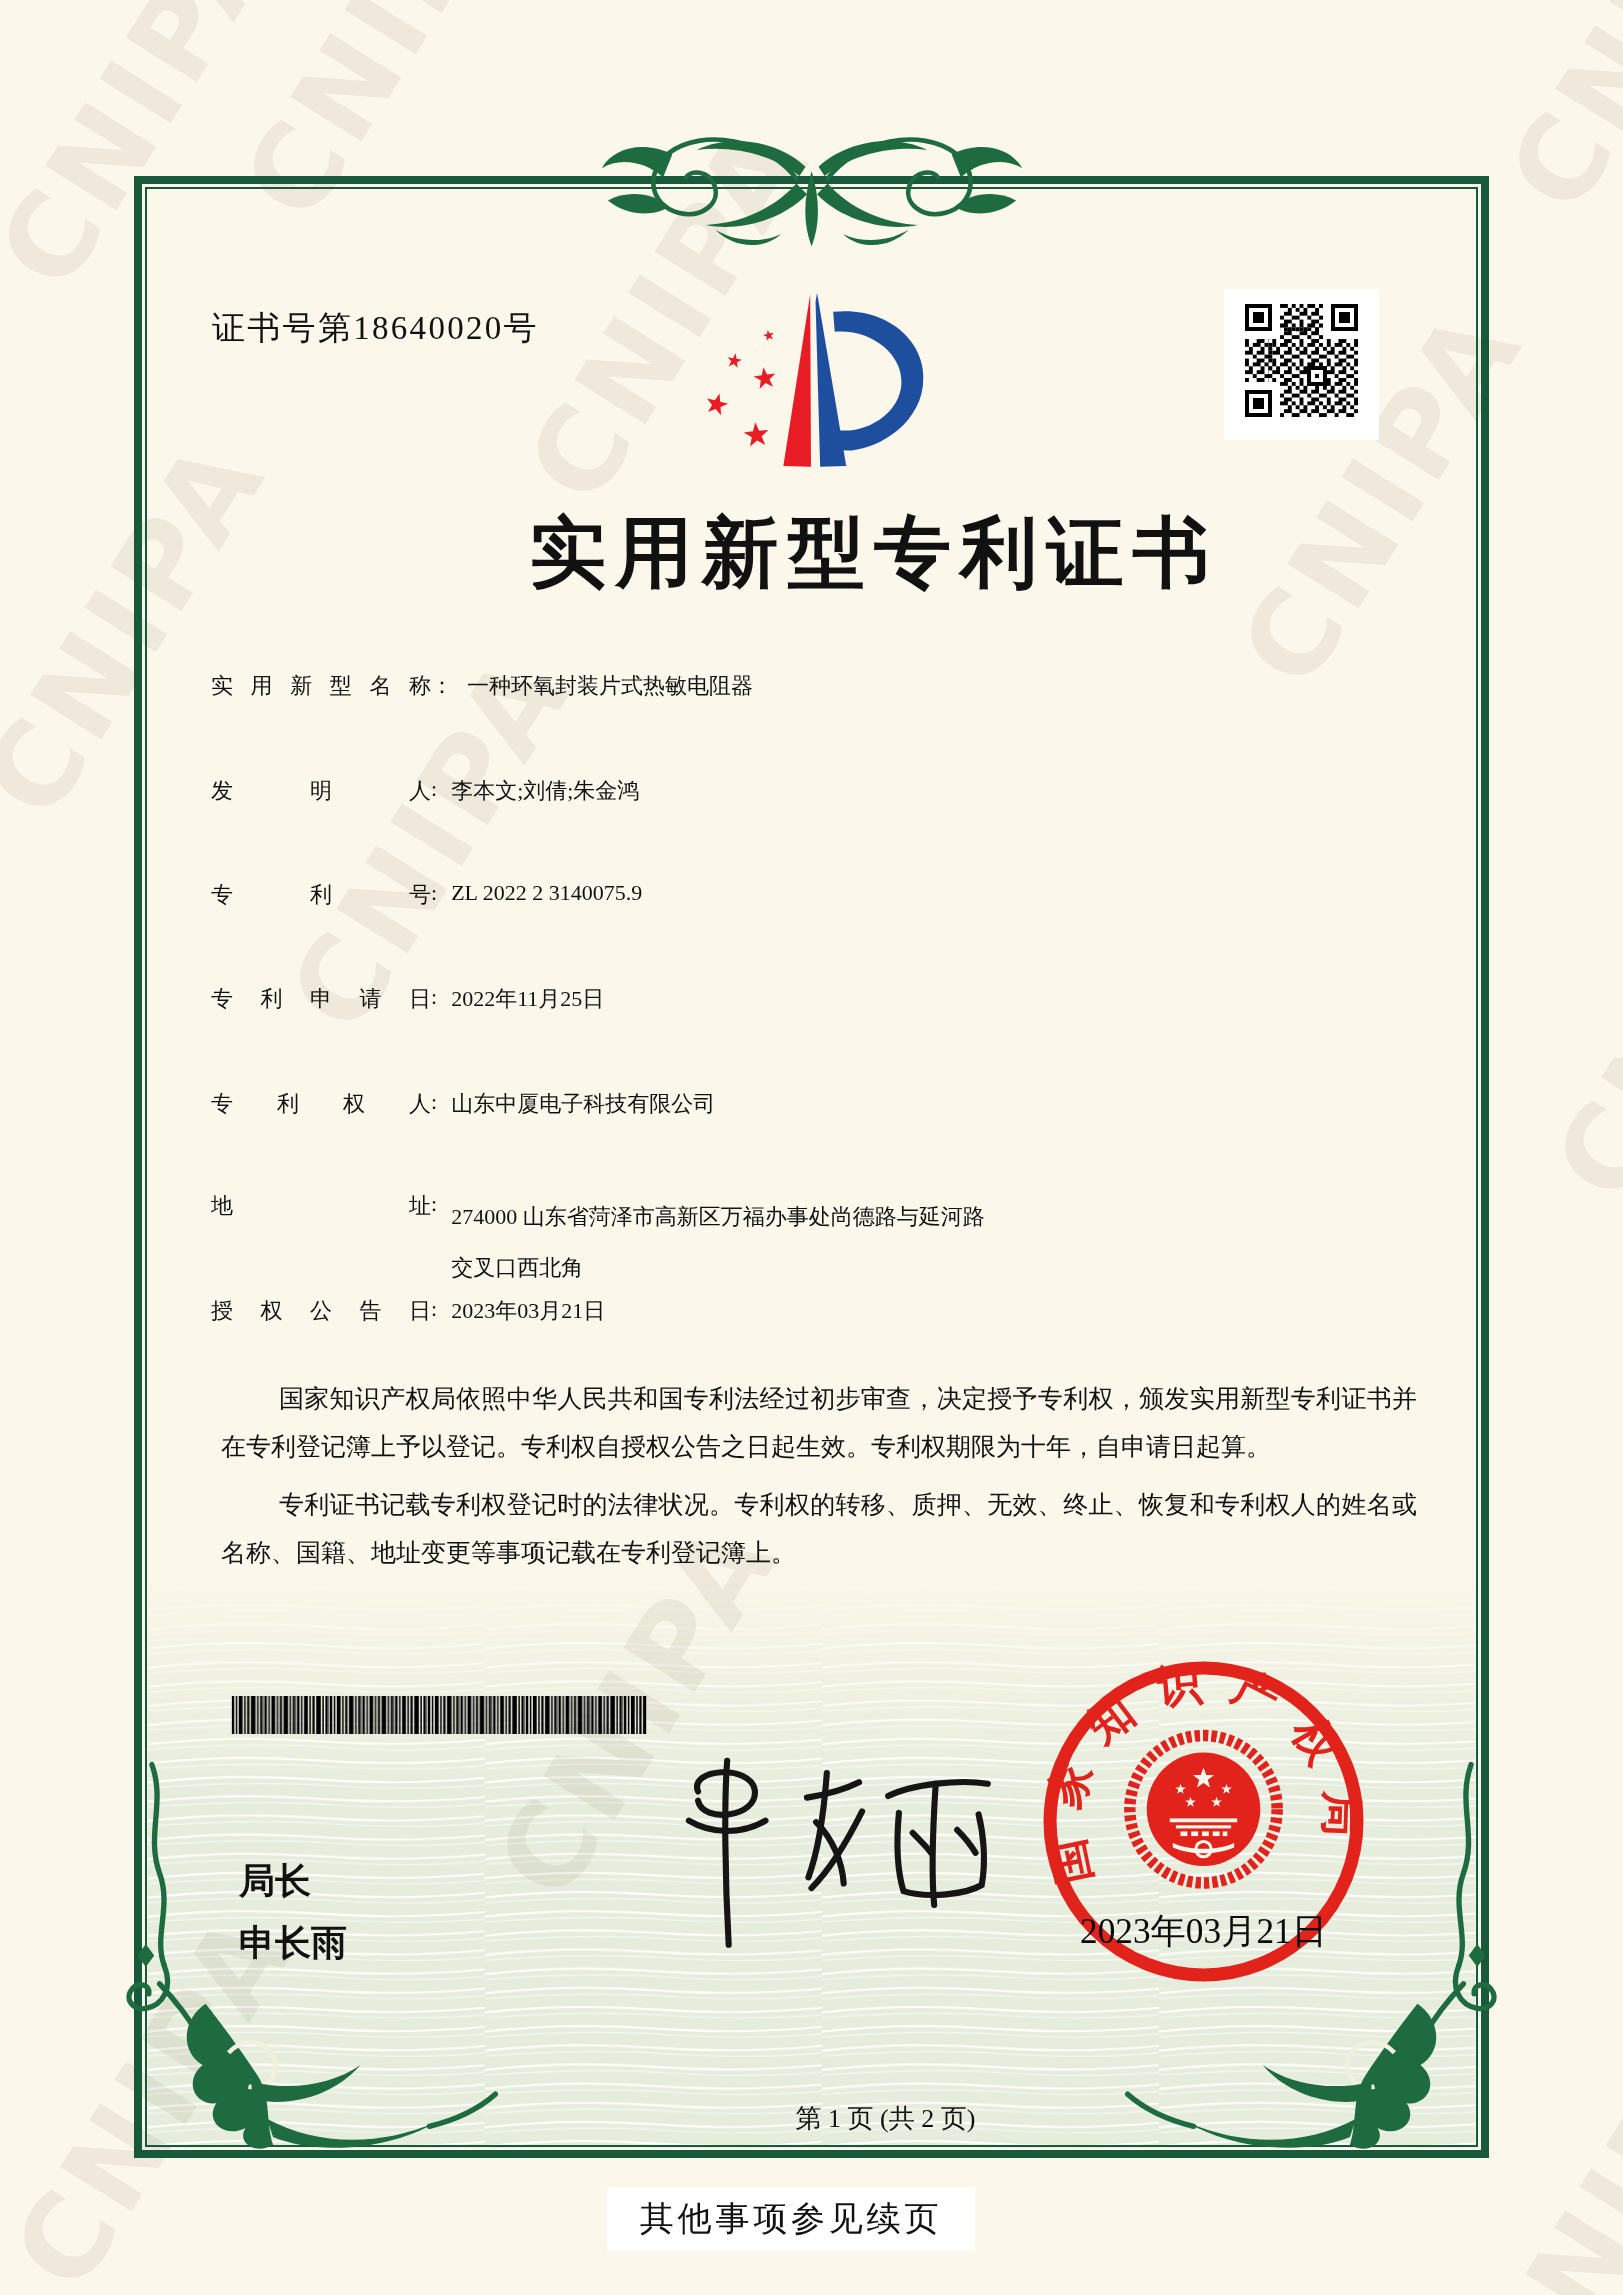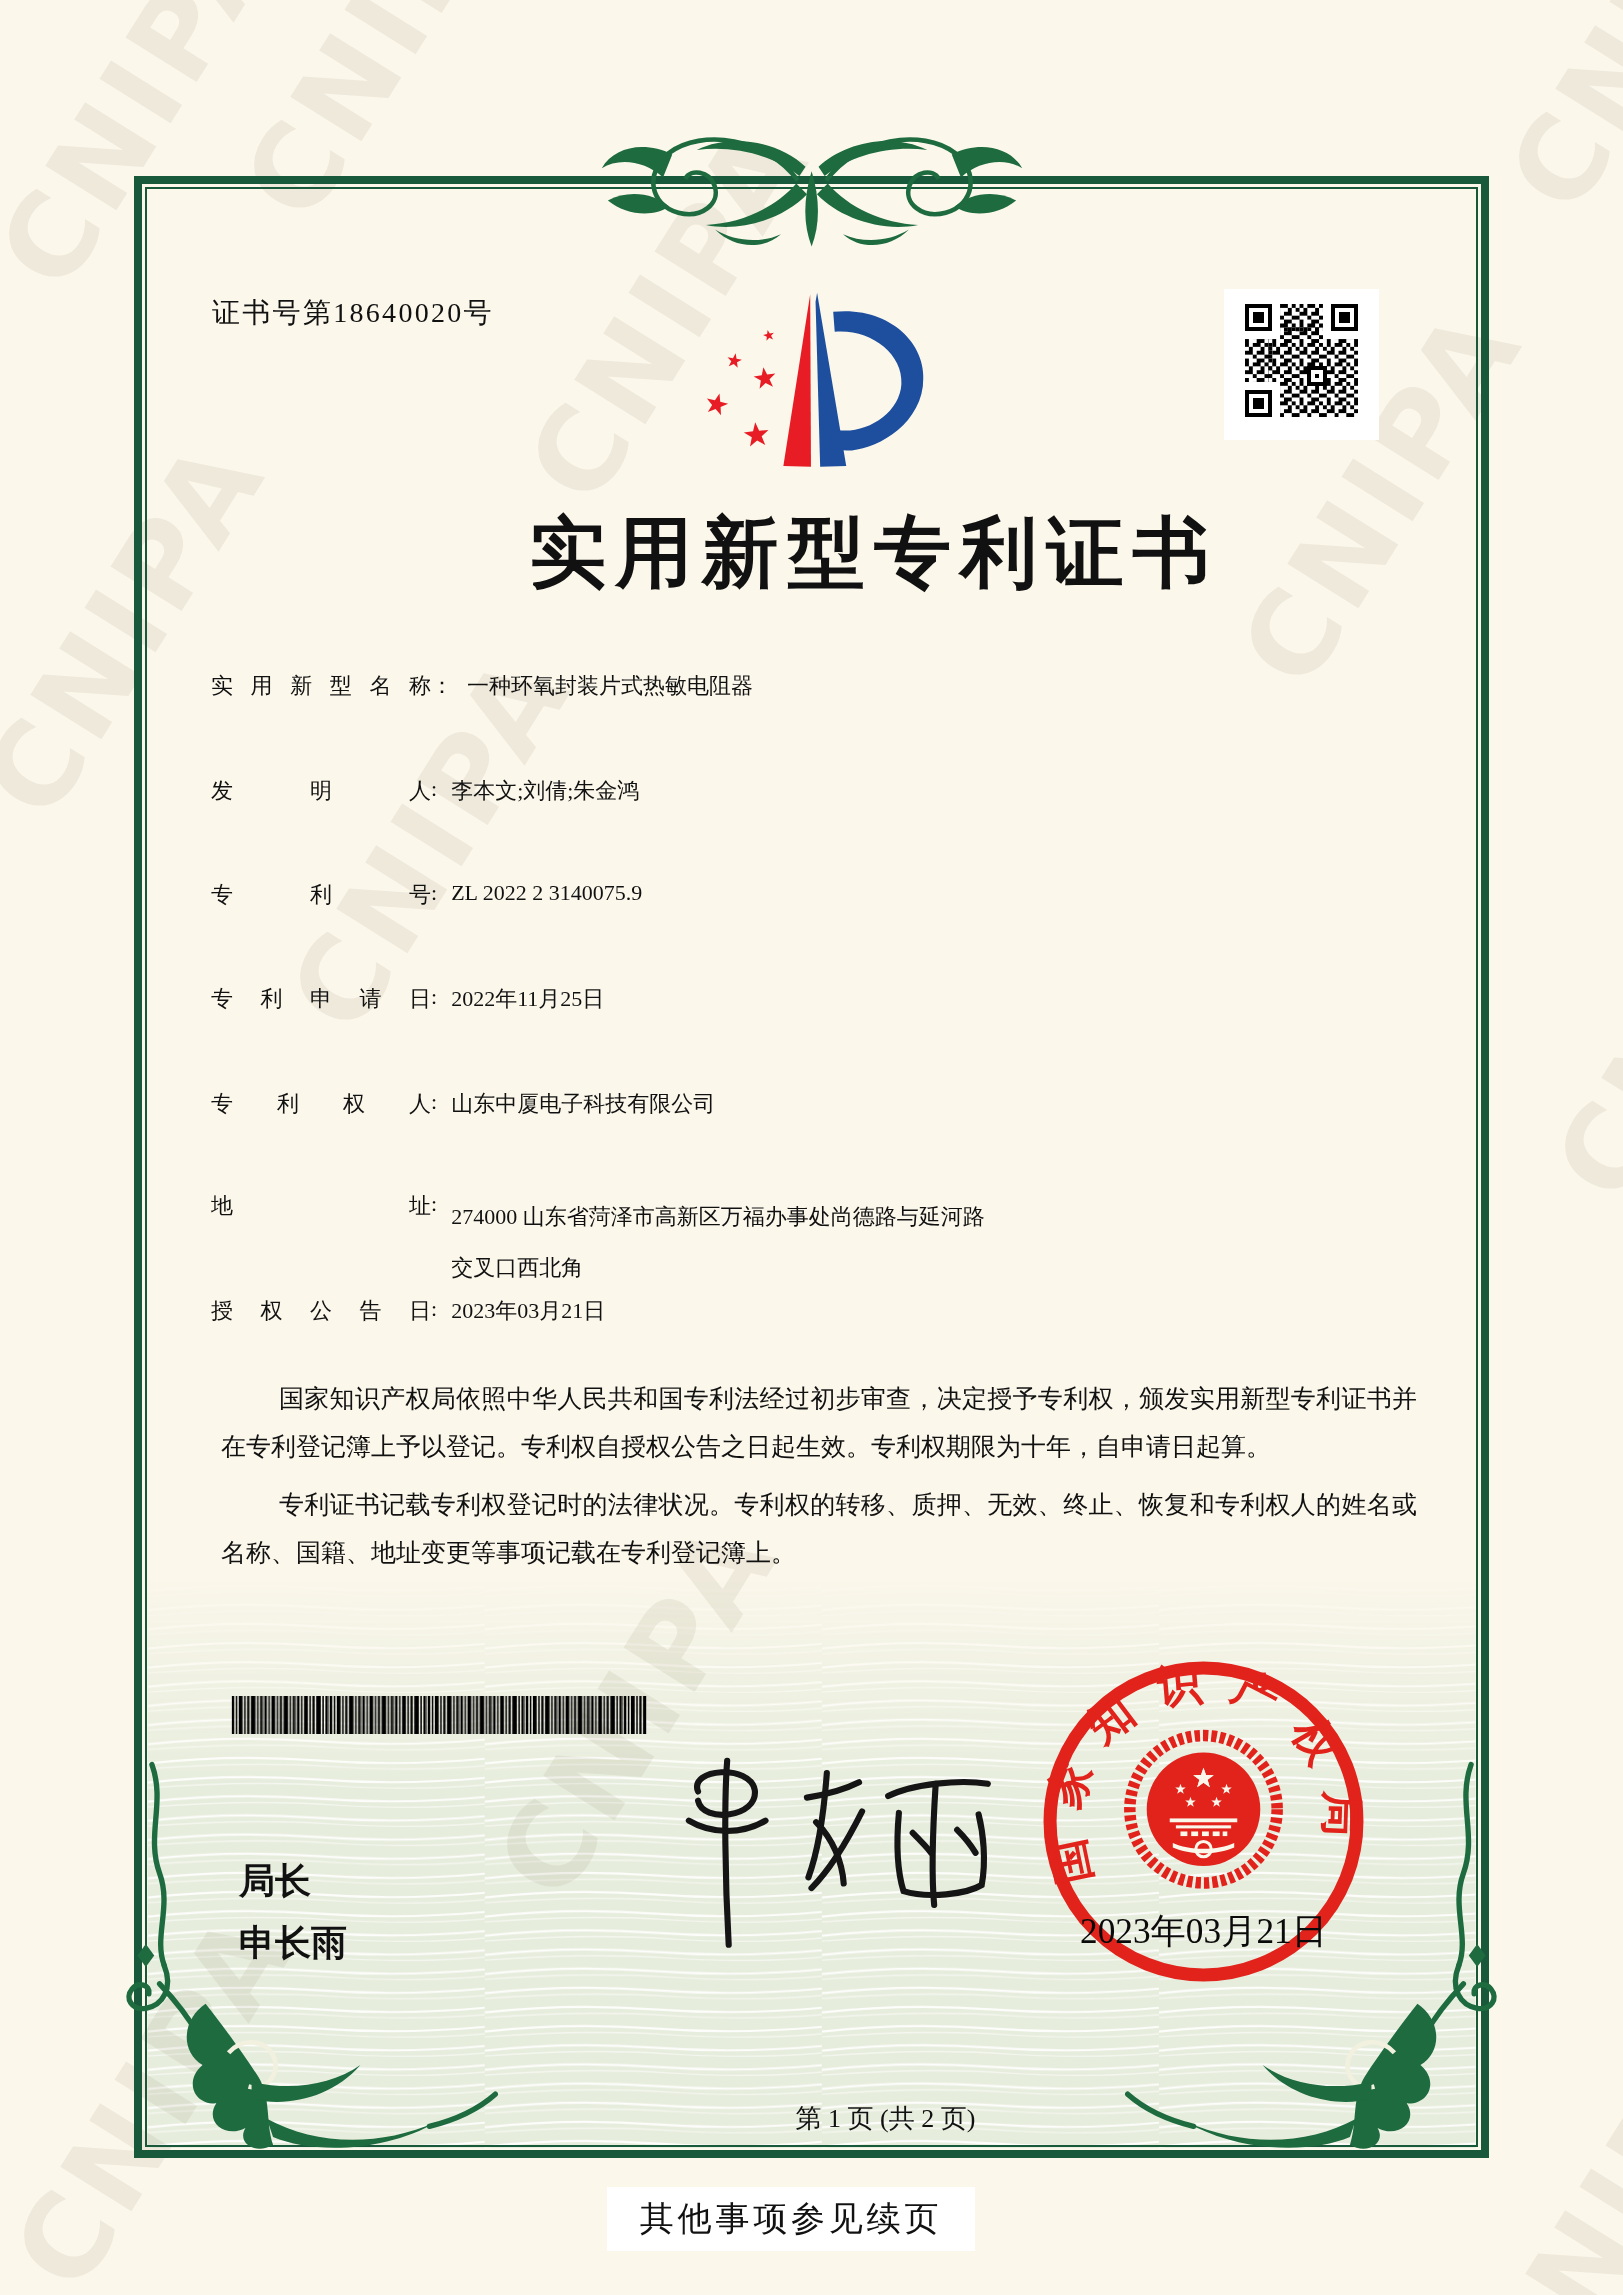--- a/index.html
+++ b/index.html
@@ -39,21 +39,21 @@
     position:absolute; left:134px; top:176px; width:1355px; height:1982px;
     border:8.4px solid #17593a; z-index:3; pointer-events:none;
   }
   .frame-inner {
     position:absolute; left:145px; top:187px; width:1333px; height:1960px;
     border:2.3px solid #17593a; z-index:3; pointer-events:none;
   }
   .orn { position:absolute; z-index:4; pointer-events:none; }
   
   .cert-no {
-    position:absolute; left:212px; top:294px; font-size:28px; letter-spacing:2.3px; z-index:5;
+    position:absolute; left:212px; top:306px; font-size:33px; letter-spacing:2.3px; z-index:5;
   }
   .logo { position:absolute; left:696px; top:281px; z-index:5; }
   .qr-box {
     position:absolute; left:1224px; top:289px; width:155px; height:151px;
     background:#ffffff; z-index:5;
   }
   .qr-box svg { position:absolute; left:21px; top:15.3px; }
   .doc-title {
     position:absolute; left:134px; width:1480px; top:502px; text-align:center;
     font-size:77px; font-weight:bold; letter-spacing:9.2px; z-index:5;

